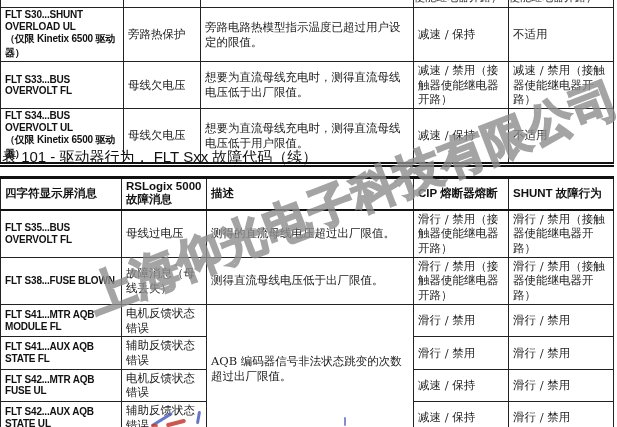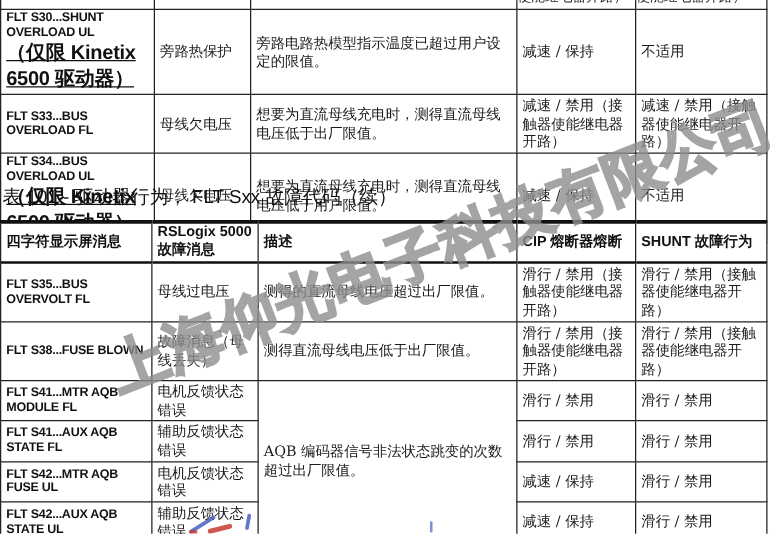--- a/index.html
+++ b/index.html
@@ -21,21 +21,21 @@
   .title{position:absolute;left:2px;top:148px;font-weight:400;font-size:15px;color:#111;
          font-family:"Liberation Sans",sans-serif;}
 
   
   .t2{position:absolute;left:0;top:176px;width:613px;}
   .t2 th{border-top:3px solid #111;border-bottom:2px solid #111;text-align:left;
          font-size:11.5px;color:#111;font-family:"Liberation Sans",sans-serif;}
 
   .code{font-family:"Liberation Sans",sans-serif;font-weight:700;font-size:10px;
         letter-spacing:-0.2px;color:#111;line-height:1.15;}
-  .note{font-size:16px;font-weight:700;color:#111;letter-spacing:-0.2px;text-decoration:underline;}
+  .note{font-size:10px;font-weight:700;color:#111;letter-spacing:-0.2px;}
   .zh{font-family:"DejaVu Serif","Liberation Serif",serif;font-size:11.5px;color:#1b1b1b;line-height:1.28;}
   .small{font-size:11px;}
 
   
   .watermark{position:absolute;left:90px;top:268px;z-index:5;white-space:nowrap;
     transform:rotate(-21deg);transform-origin:left center;
     font-family:"DejaVu Sans",sans-serif;font-weight:700;font-size:46px;letter-spacing:1px;
     color:transparent;-webkit-text-stroke:2.2px rgba(141,141,141,0.8);
     pointer-events:none;}
 
@@ -81,30 +81,30 @@
         <div class="code">FLT S30...SHUNT OVERLOAD UL</div>
         <div class="note">（仅限 Kinetix 6500 驱动器）</div>
       </td>
       <td class="zh">旁路热保护</td>
       <td class="zh">旁路电路热模型指示温度已超过用户设定的限值。</td>
       <td class="zh">减速 / 保持</td>
       <td class="zh">不适用</td>
     </tr>
     <tr style="height:32px">
       <td>
-        <div class="code">FLT S33...BUS OVERLOAD FL</div>
+        <div class="code">FLT S33...BUS OVERVOLT FL</div>
       </td>
       <td class="zh">母线欠电压</td>
       <td class="zh">想要为直流母线充电时，测得直流母线电压低于出厂限值。</td>
       <td class="zh">减速 / 禁用（接触器使能继电器开路）</td>
       <td class="zh">减速 / 禁用（接触器使能继电器开路）</td>
     </tr>
     <tr class="last" style="height:30px">
       <td>
-        <div class="code">FLT S34...BUS OVERLOAD UL</div>
+        <div class="code">FLT S34...BUS OVERVOLT UL</div>
         <div class="note">（仅限 Kinetix 6500 驱动器）</div>
       </td>
       <td class="zh">母线欠电压</td>
       <td class="zh">想要为直流母线充电时，测得直流母线电压低于用户限值。</td>
       <td class="zh">减速 / 保持</td>
       <td class="zh">不适用</td>
     </tr>
   </tbody>
     </table>
 

